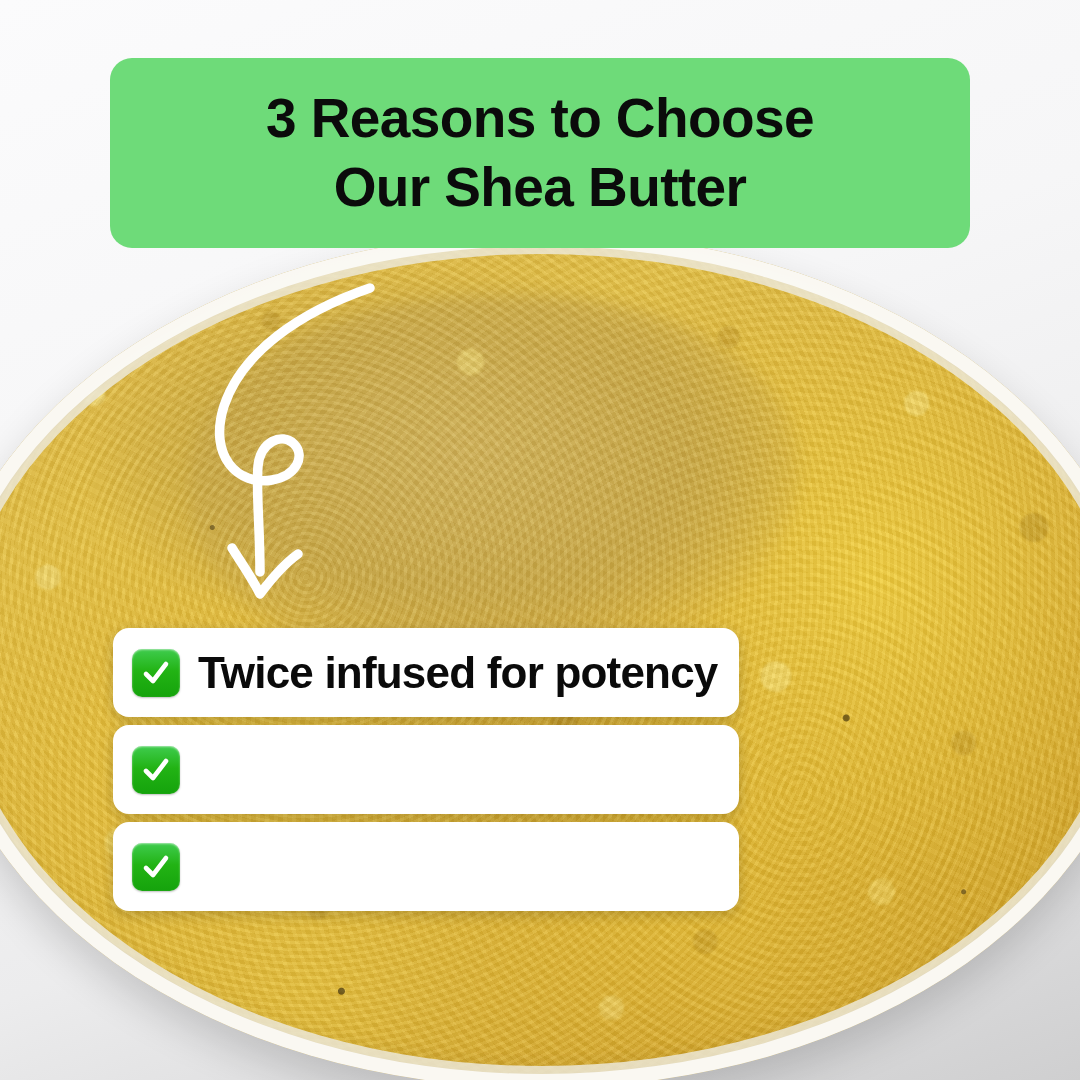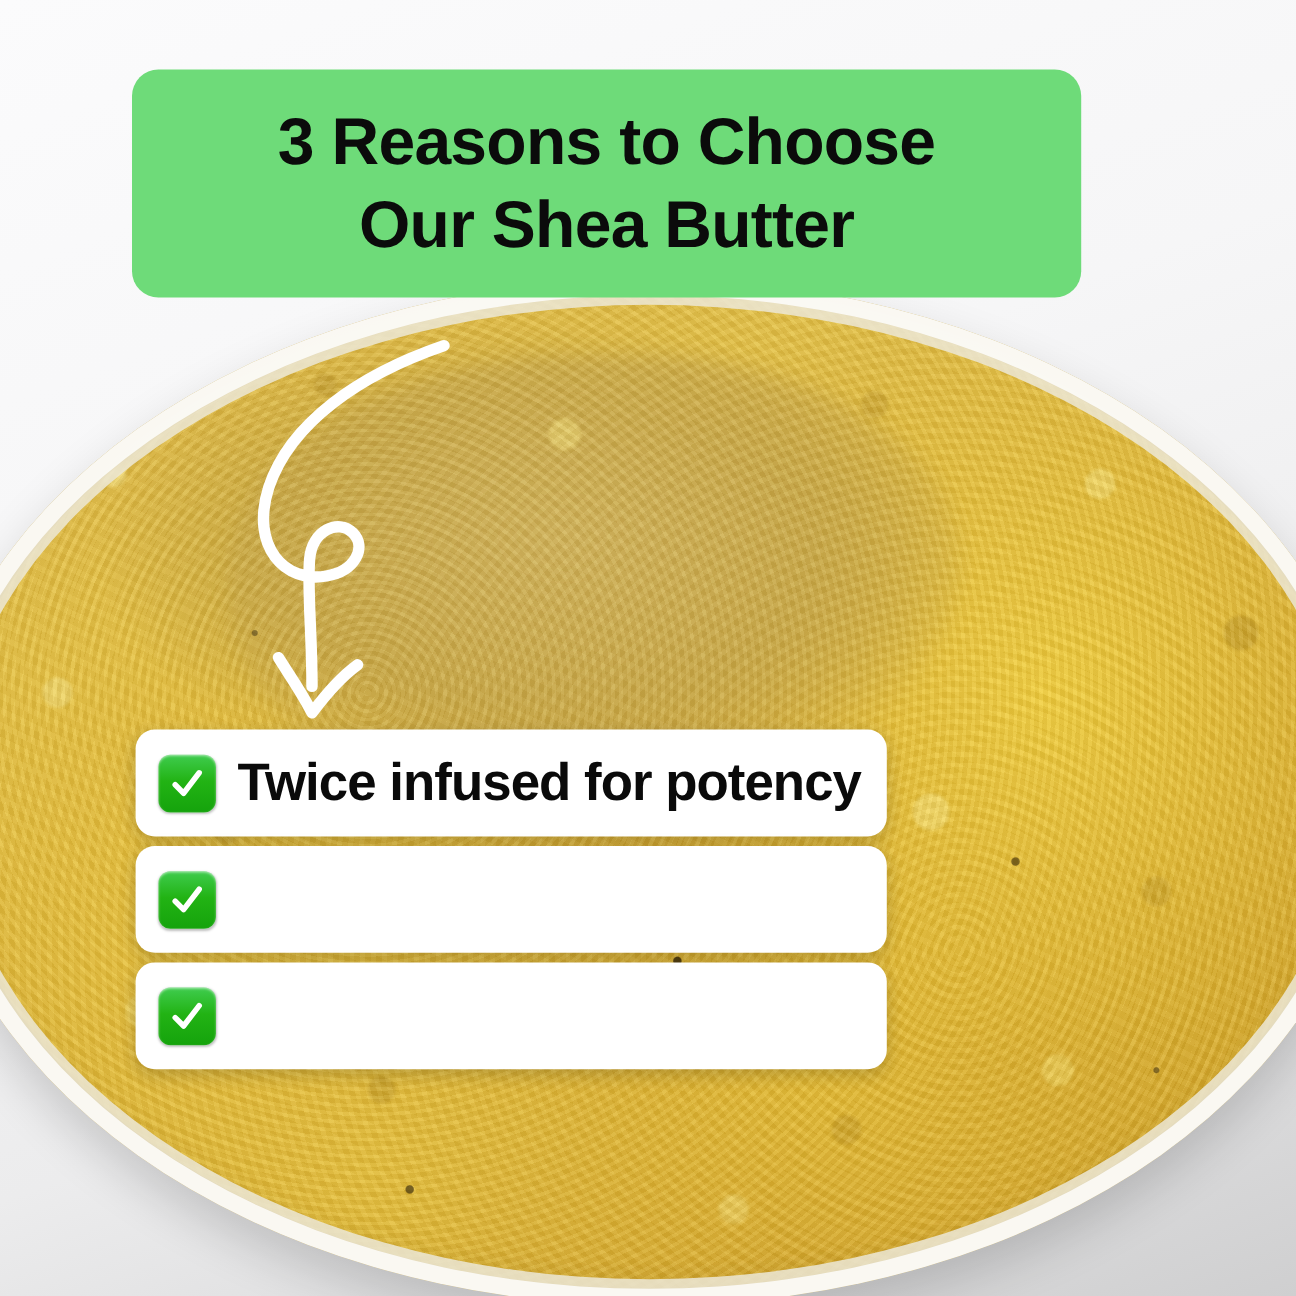--- a/index.html
+++ b/index.html
@@ -120,21 +120,21 @@
     position:absolute; inset:0;
     border-radius:50%;
     background:
       radial-gradient(ellipse 98% 92% at 50% 44%, rgba(0,0,0,0) 58%, rgba(90,64,10,.30) 86%, rgba(60,42,6,.46) 100%);
   }
 
   
   .banner {
     position:absolute;
     left:110px; top:58px;
-    width:791px; height:190px;
+    width:860px; height:190px;
     background:#6edb79;
     border-radius:22px;
     display:flex; align-items:center; justify-content:center;
     text-align:center;
   }
   .banner-title {
     color:#0b0b0b;
     font-size:55px;
     font-weight:700;
     line-height:1.26;
@@ -147,21 +147,21 @@
   .arrow-wrap {
     position:absolute;
     left:180px; top:260px;
     width:240px; height:350px;
     pointer-events:none;
   }
 
   
   .cards {
     position:absolute;
-    left:113px; top:608px;
+    left:113px; top:628px;
     display:flex; flex-direction:column;
     gap:8px;
   }
   .card {
     height:89px;
     background:#ffffff;
     border-radius:16px;
     display:flex; align-items:center;
     padding:0 22px 0 19px;
     box-shadow:0 4px 14px rgba(0,0,0,.18);

